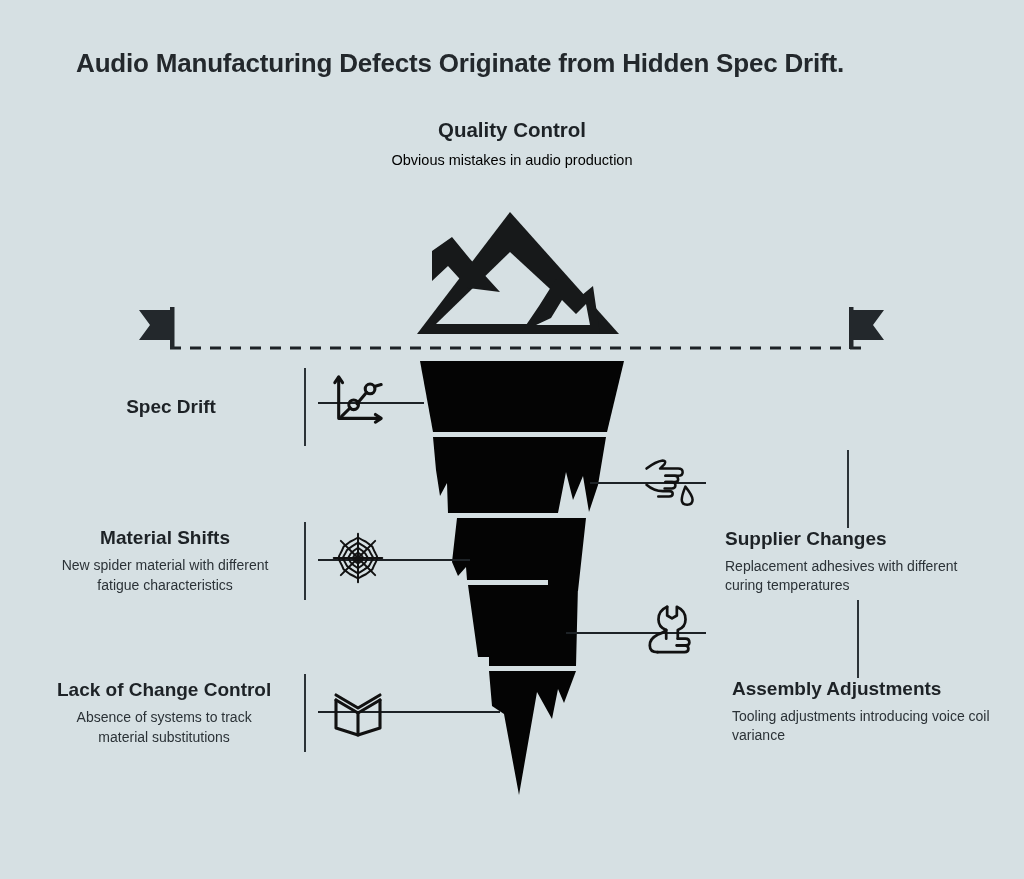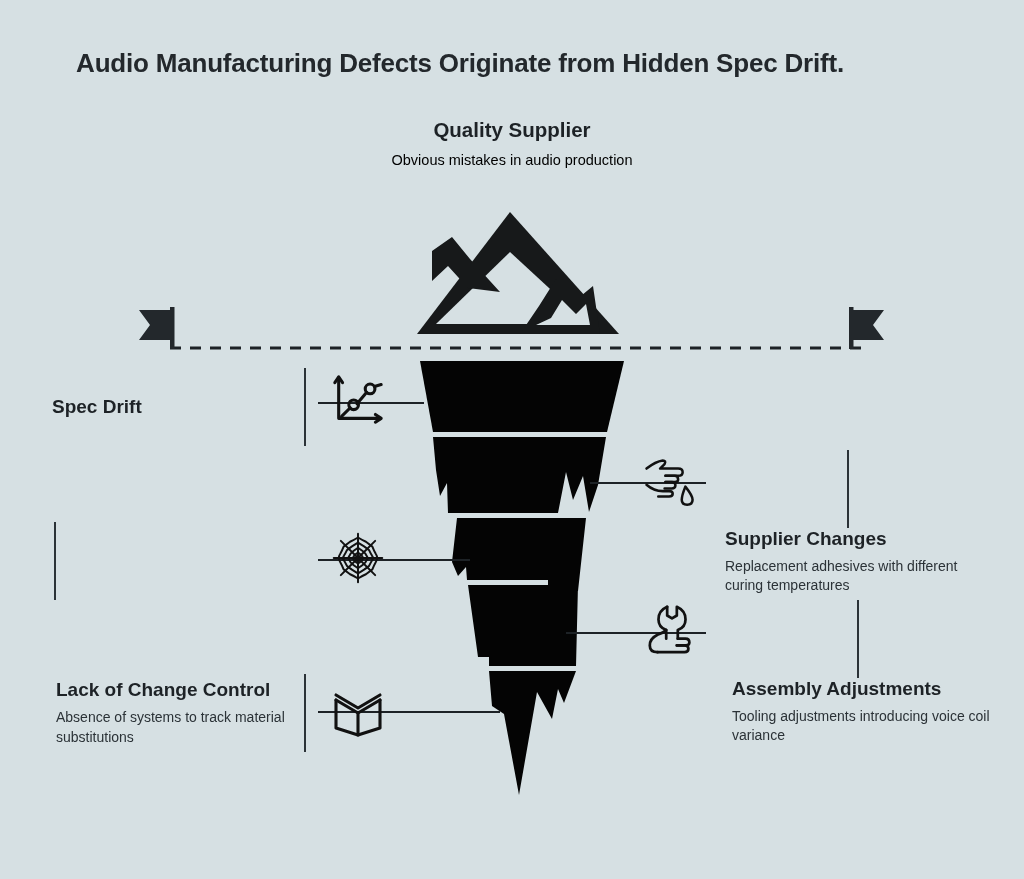--- a/index.html
+++ b/index.html
@@ -29,41 +29,41 @@
   .tip-desc  { font-size:14.5px; line-height:1.33; color:#000000; margin-top:9px; }
 
   
   .berg { position:absolute; left:0; top:0; width:1024px; height:879px; pointer-events:none; }
 
   
   .item { position:absolute; display:flex; align-items:center; }
   .item.left  { flex-direction:row; }
   .item.right { flex-direction:column; }
 
-  .txt-left  { text-align:left; }
+  .txt-left  { text-align:center; }
   .txt-right { text-align:left; }
 
   .it-title { font-size:19px; font-weight:bold; color:#1d2226; white-space:nowrap; }
   .it-desc  { font-size:14px; line-height:1.38; color:#2b3237; margin-top:7px; }
 
   .rule { width:2px; background:#2b3237; }
   .icon { width:56px; height:56px; display:flex; align-items:center; justify-content:center; }
   .icon svg { display:block; }
 
   
 </style>
 </head>
 <body>
 
 <div id="stage">
 
   <div class="title">Audio Manufacturing Defects Originate from Hidden Spec Drift.</div>
 
   <div class="tip-block">
-    <div class="tip-title">Quality Supplier</div>
+    <div class="tip-title">Quality Control</div>
     <div class="tip-desc">Obvious mistakes in audio production</div>
   </div>
 
   <svg class="berg" viewBox="0 0 1024 879">
 
     <g>
       <path fill="#17191a" d="M510 212 L619 334 L417 334 Z"></path>
       <path fill="#d6e0e3" d="M510 252 L588 324 L436 324 Z"></path>
       <path fill="#17191a" d="M470 259 L452 237 L432 251 L432 281 L448 266 L468 288 L500 292 Z"></path>
       <path fill="#17191a" d="M539 306 L556 279 L576 300 L593 286 L600 334 L520 334 Z"></path>
@@ -114,20 +114,24 @@
       <path d="M5 11 L9 5 L13 11"></path>
       <path d="M47 44 L53 48 L47 52"></path>
       <path d="M12 46 L21 37 M28 33 L38 21"></path>
       <circle cx="24.5" cy="34" r="5"></circle>
       <circle cx="41.5" cy="17.5" r="5"></circle>
       <path d="M46 15 L53 13"></path>
     </svg>
   </div>
 
   <div class="item left" style="left:40px; top:522px; width:280px;">
+    <div class="txt-left" style="width:262px;">
+      <div class="it-title">Material Shifts</div>
+      <div class="it-desc">New spider material with different fatigue characteristics</div>
+    </div>
     <div class="rule" style="height:78px; margin:0 14px;"></div>
   </div>
   <div class="icon" style="position:absolute; left:330px; top:530px;">
     <svg width="58" height="58" viewBox="0 0 60 60" fill="none" stroke="#111" stroke-width="2.1" stroke-linecap="round" stroke-linejoin="round">
       <g>
         <path d="M30 30 L30 4"></path>
           <path d="M30 30 L48.4 11.6"></path>
           <path d="M30 30 L56 30"></path>
         <path d="M30 30 L48.4 48.4"></path>
           <path d="M30 30 L30 56"></path>
@@ -136,21 +140,21 @@
           <path d="M30 30 L11.6 11.6"></path>
       </g>
       <path d="M30 8 Q35 11 38.5 12.6 Q43 16 45.4 17.8 Q47 22 49 25.5 Q52 30 49 34.5 Q47 38 45.4 42.2 Q43 44 38.5 47.4 Q35 49 30 52 Q25 49 21.5 47.4 Q17 44 14.6 42.2 Q13 38 11 34.5 Q8 30 11 25.5 Q13 22 14.6 17.8 Q17 16 21.5 12.6 Q25 11 30 8 Z"></path>
       <path d="M30 13.5 Q34 16 36.5 17.5 Q40 20 42 21.8 Q43.5 25 45 27.4 Q47 30 45 32.6 Q43.5 35 42 38.2 Q40 40 36.5 42.5 Q34 44 30 46.5 Q26 44 23.5 42.5 Q20 40 18 38.2 Q16.5 35 15 32.6 Q13 30 15 27.4 Q16.5 25 18 21.8 Q20 20 23.5 17.5 Q26 16 30 13.5 Z"></path>
       <path d="M30 19 Q33 21 34.6 22.2 Q37 24 38 25.4 Q39 27.5 40 28.8 Q41.2 30 40 31.2 Q39 32.5 38 34.6 Q37 36 34.6 37.8 Q33 39 30 41 Q27 39 25.4 37.8 Q23 36 22 34.6 Q21 32.5 20 31.2 Q18.8 30 20 28.8 Q21 27.5 22 25.4 Q23 24 25.4 22.2 Q27 21 30 19 Z"></path>
       <path d="M30 24.3 Q32 25.6 33 26.4 Q34.4 27.6 34.8 28.5 Q35.6 29.4 35 30 Q35.6 30.6 34.8 31.5 Q34.4 32.4 33 33.6 Q32 34.4 30 35.7 Q28 34.4 27 33.6 Q25.6 32.4 25.2 31.5 Q24.4 30.6 25 30 Q24.4 29.4 25.2 28.5 Q25.6 27.6 27 26.4 Q28 25.6 30 24.3 Z"></path>
       <circle cx="30" cy="30" r="2.6" fill="#111" stroke="none"></circle>
     </svg>
   </div>
 
-  <div class="item left" style="left:56px; top:674px; width:264px;">
+  <div class="item left" style="left:56px; top:674px; width:264px;gap:18px;">
     <div class="txt-left" style="width:246px;">
       <div class="it-title">Lack of Change Control</div>
       <div class="it-desc">Absence of systems to track material substitutions</div>
     </div>
     <div class="rule" style="height:78px; margin:0 14px;"></div>
   </div>
   <div class="icon" style="position:absolute; left:330px; top:684px;">
     <svg width="56" height="56" viewBox="0 0 56 56" fill="none" stroke="#111" stroke-width="3.1" stroke-linecap="round" stroke-linejoin="round">
       <path d="M6 11 L28 24 L50 11"></path>
       <path d="M6 16 L6 44 L28 51 L50 44 L50 16"></path>

